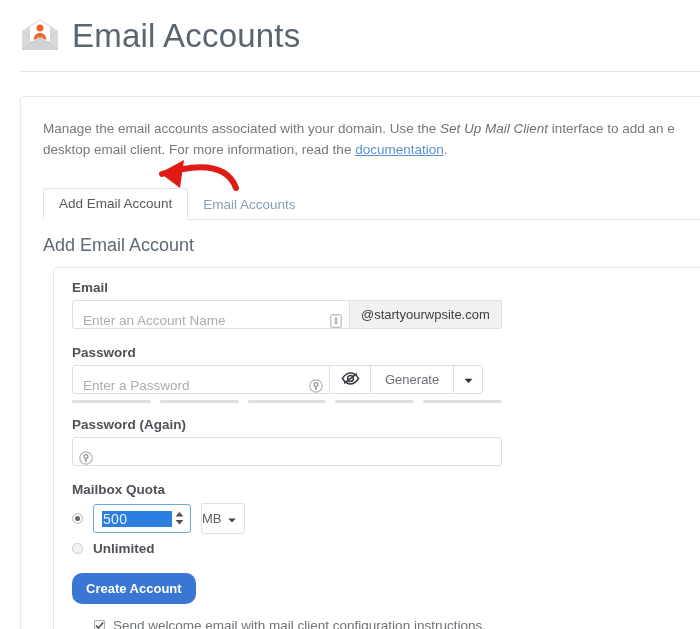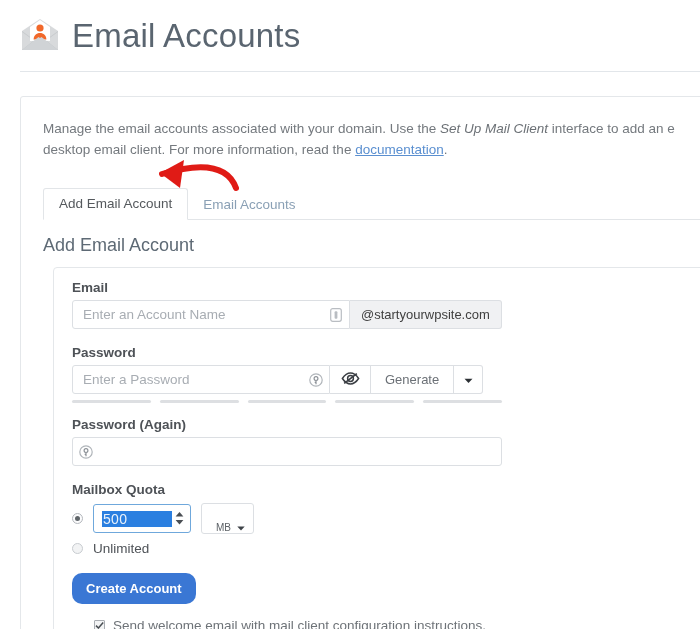--- a/index.html
+++ b/index.html
@@ -138,21 +138,21 @@
     white-space: nowrap;
   }
 
   .input-row { display: flex; align-items: stretch; margin-bottom: 4px; }
 
   .txt-input {
     border: 1px solid #dcdfe3;
     border-radius: 3px 0 0 3px;
     height: 29px;
     display: flex;
-    align-items: center;
+    align-items: flex-end;
     box-sizing: border-box;
     background: #fff;
     position: relative;
   }
   .txt-input .ph {
     font-size: 13.5px;
     color: #a8adb3;
     padding-left: 10px;
     flex: 1;
     white-space: nowrap;
@@ -265,33 +265,33 @@
     gap: 3px;
     flex: 0 0 auto;
   }
   .unit-select {
     margin-left: 10px;
     height: 29px;
     border: 1px solid #dcdfe3;
     border-radius: 3px;
     background: #fff;
     display: flex;
-    align-items: flex-end;
-    padding: 0 8px 0 14px;
-    font-size: 10px;
+    align-items: center;
+    padding: 0 8px 0 0;
+    font-size: 13px;
     color: #5c6166;
     cursor: pointer;
   }
   .unit-select .caret { margin-left: 6px; }
 
   .unlimited-row { display: flex; align-items: center; margin-top: 7px; }
   .unlimited-row .radio { background: #f2f3f4; border-color: #c8ccd0; }
   .unlimited-label {
     font-size: 13.5px;
-    font-weight: normal;
+    font-weight: bold;
     color: #4e5257;
   }
 
   
   .create-btn {
     margin-top: 17px;
     background: #3a77d4;
     color: #ffffff;
     font-size: 13px;
     font-weight: bold;

